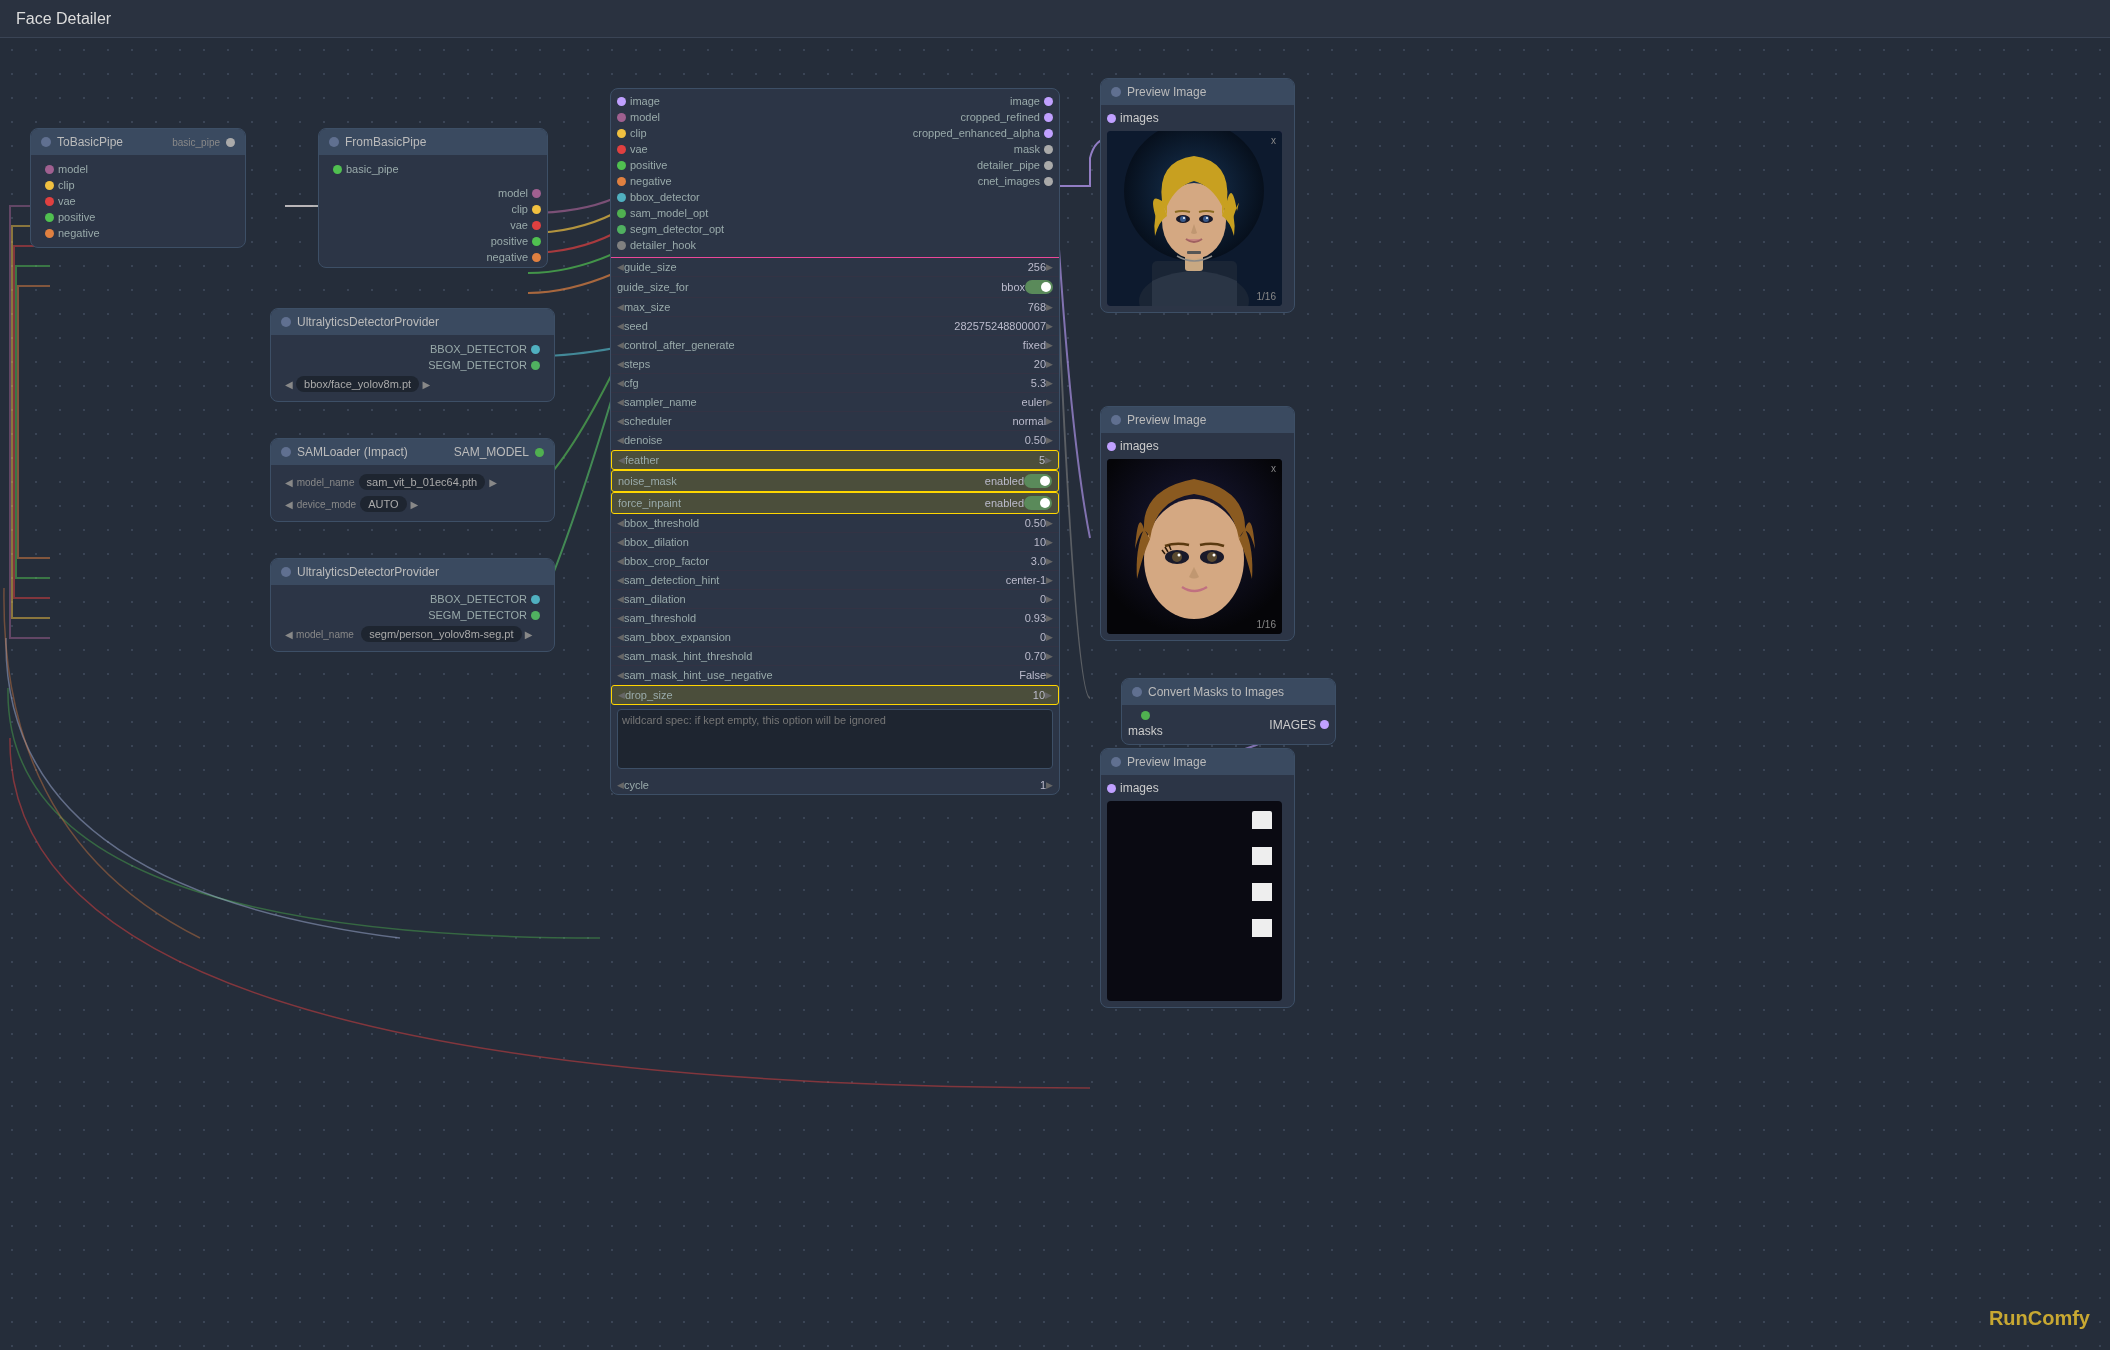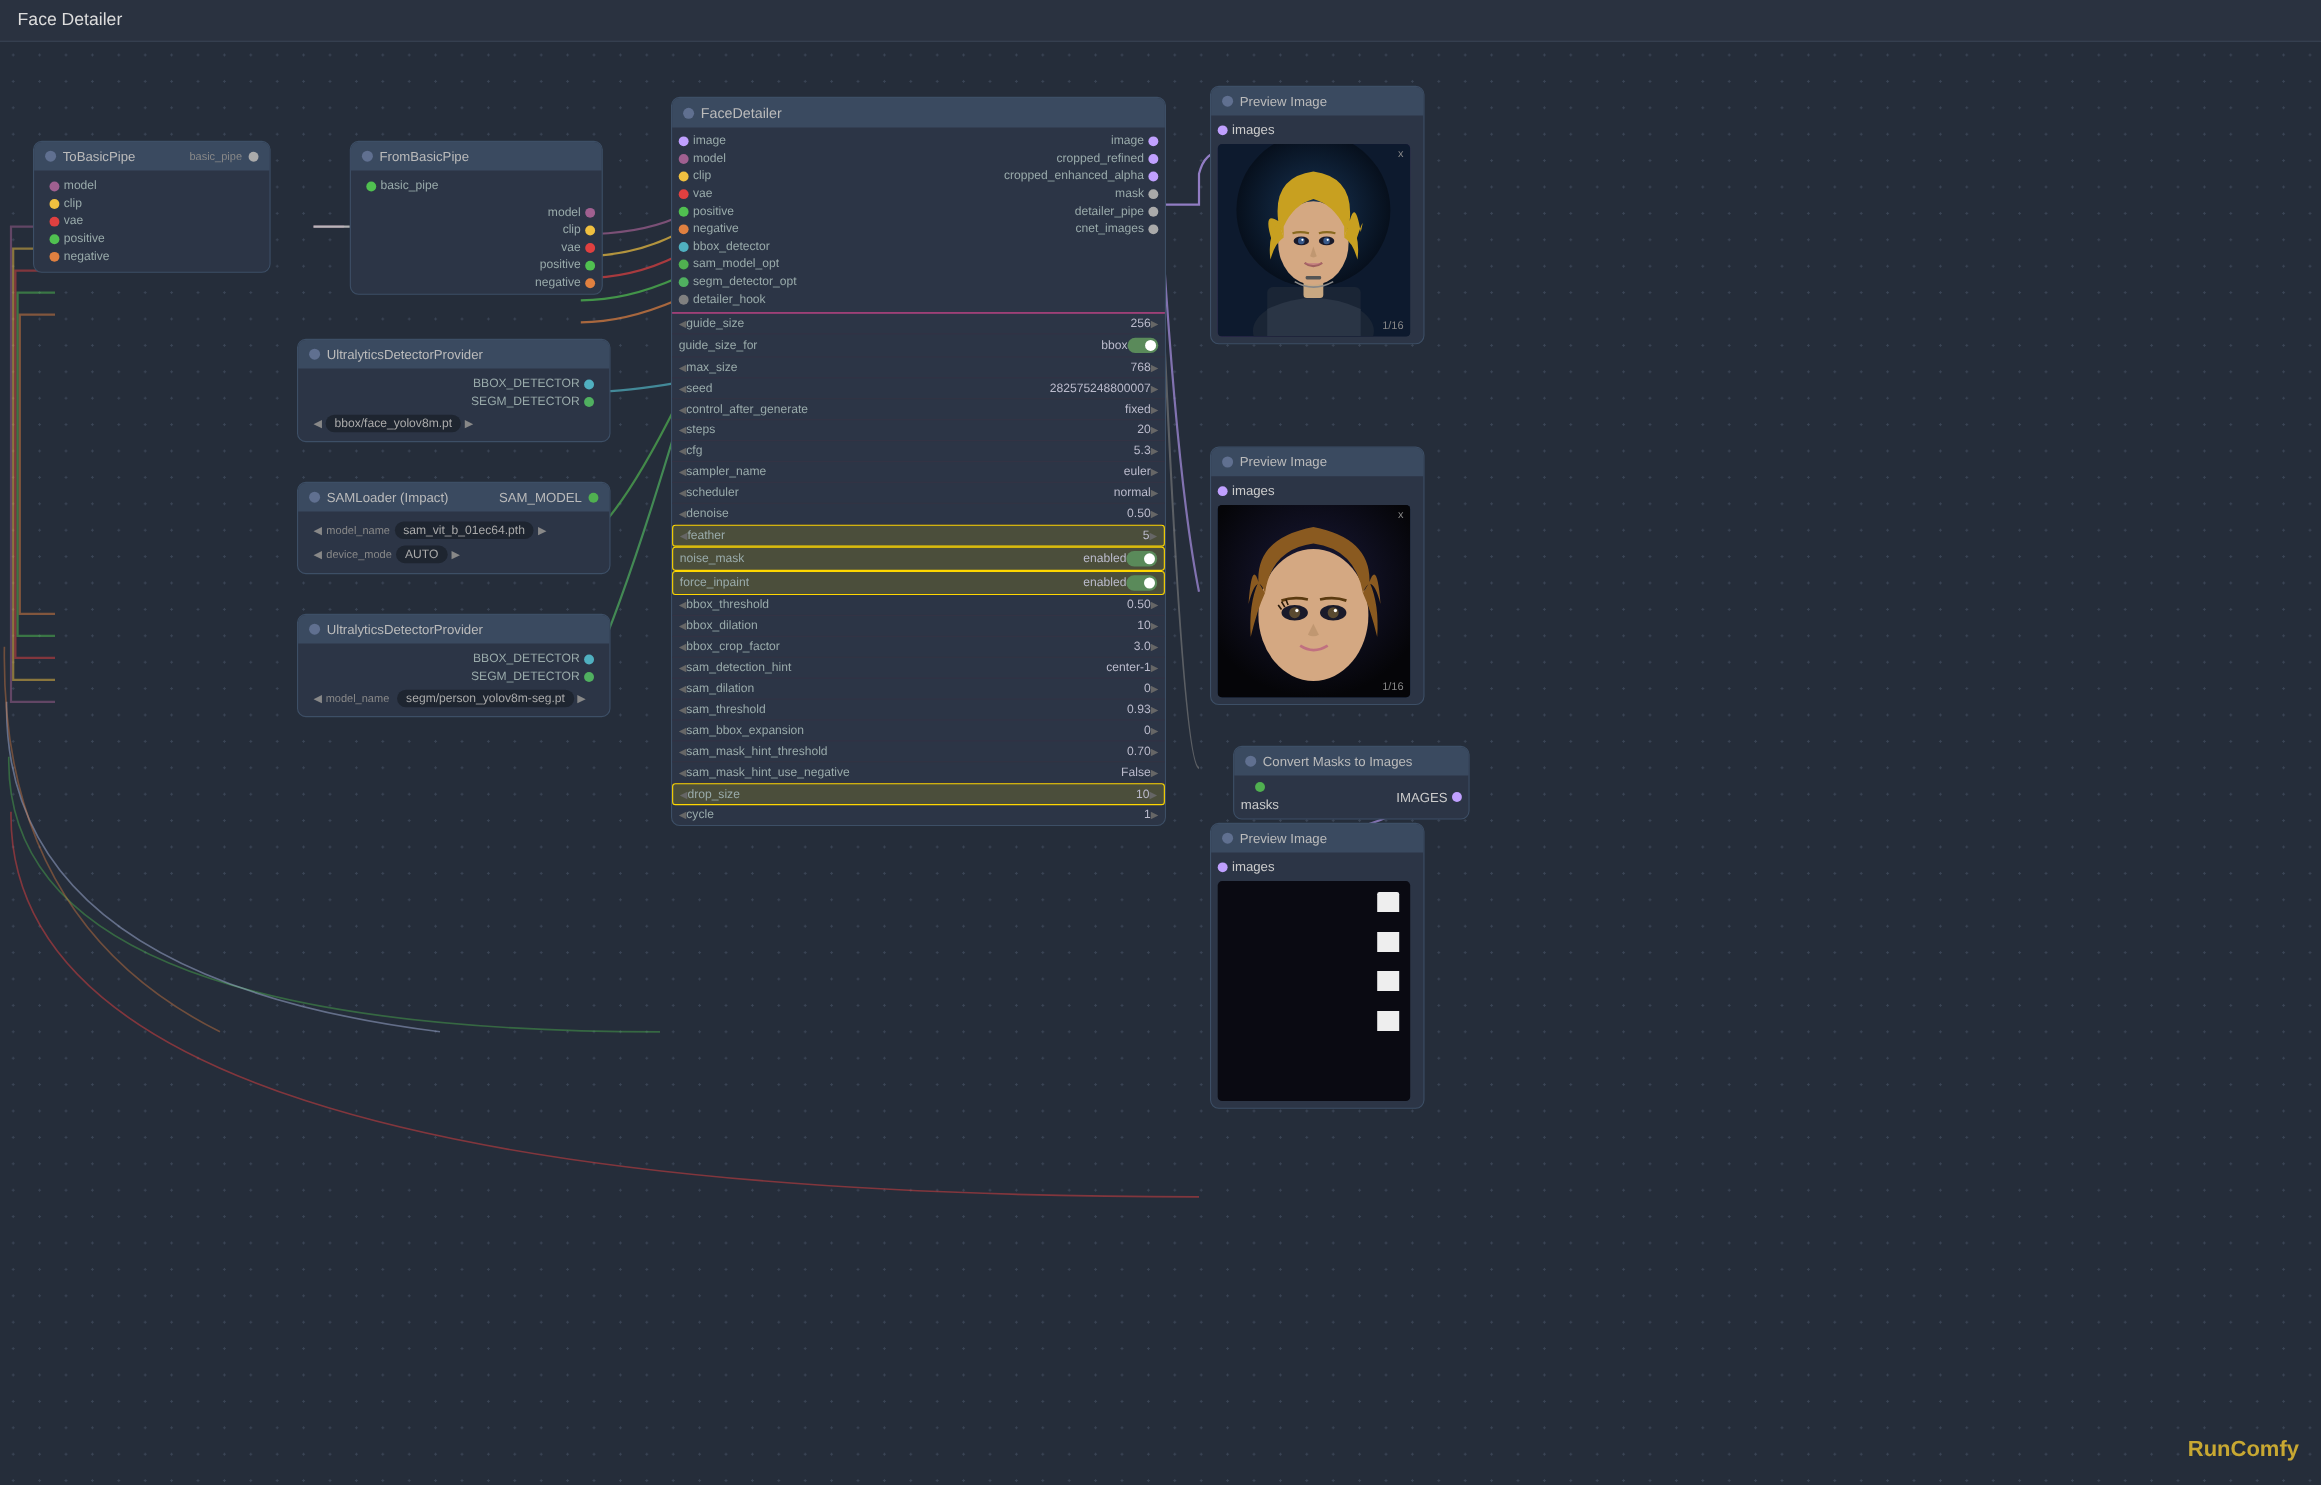--- a/index.html
+++ b/index.html
@@ -399,24 +399,20 @@
       <div style="padding:4px 6px;">
         <span style="color:#888; font-size:10px;">◀</span>
         <span style="color:#888; font-size:10px; margin-right:4px;">model_name</span>
         <span style="background:#1e2530; border-radius:10px; padding:2px 8px; font-size:11px; color:#aaa;">segm/person_yolov8m-seg.pt</span>
         <span style="color:#888; font-size:10px;">▶</span>
       </div>
     </div>
   </div>
 
   <div class="face-detailer-node" style="left:610px; top:50px; width:450px;">
-    <div class="face-detailer-header">
-      <span class="node-dot" style="background:#607090;"></span>
-      <span>FaceDetailer</span>
-    </div>
 
     <div style="display:flex; padding:4px 0; border-bottom:1px solid #ec4899;">
       <div style="flex:1;">
         <div class="port-label-left">
           <span class="colored-port" style="background:#c0a0ff;"></span>
           <span>image</span>
         </div>
         <div class="port-label-left">
           <span class="colored-port" style="background:#a06090;"></span>
           <span>model</span>
@@ -635,20 +631,23 @@
         <span class="fd-arrow">▶</span>
       </div>
 
       <div class="fd-row highlighted-row">
         <span class="fd-arrow">◀</span>
         <span class="fd-label">drop_size</span>
         <span class="fd-value">10</span>
         <span class="fd-arrow">▶</span>
       </div>
 
+      <div style="padding:4px 6px;">
+        <textarea class="wildcard-area" placeholder="wildcard spec: if kept empty, this option will be ignored" style=""></textarea>
+      </div>
 
       <div class="fd-row">
         <span class="fd-arrow">◀</span>
         <span class="fd-label">cycle</span>
         <span class="fd-value">1</span>
         <span class="fd-arrow">▶</span>
       </div>
     </div>
   </div>
 

